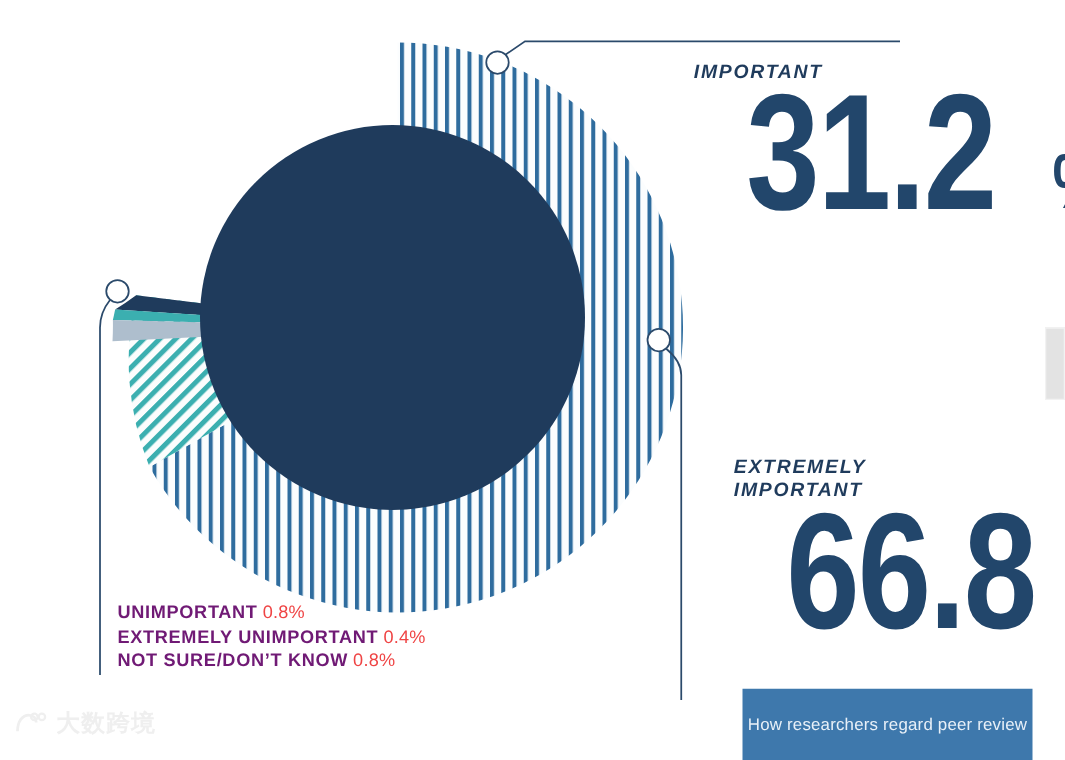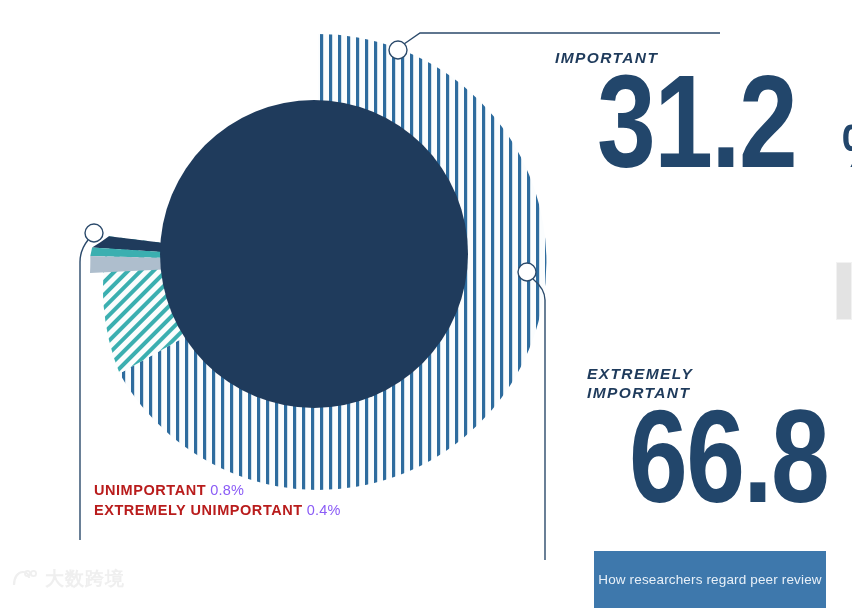--- a/index.html
+++ b/index.html
@@ -30,22 +30,22 @@
   }
   .bignum .digits{font-size:132px;transform:scaleX(0.80);transform-origin:left bottom;}
   .bignum .pct{font-size:62px;transform:scaleX(0.80) translateY(-6px);transform-origin:left bottom;margin-left:-4px;}
 
   #callout-important{left:555px;top:48px;}
   #callout-extremely{left:587px;top:364px;}
 
   
   .legend{position:absolute;left:94px;top:481px;}
   .legend-row{font-size:14.5px;line-height:19.5px;white-space:nowrap;}
-  .legend-row .nm{color:#b91c1c;font-weight:700;letter-spacing:0.55px;}
-  .legend-row .vl{color:#8b5cf6;font-weight:400;letter-spacing:0.2px;}
+  .legend-row .nm{color:#701a75;font-weight:700;letter-spacing:0.55px;}
+  .legend-row .vl{color:#ef4444;font-weight:400;letter-spacing:0.2px;}
 
   
   .caption-bar{
     position:absolute;left:594px;top:551px;width:232px;height:57px;
     background:#3e78ac;display:flex;align-items:center;justify-content:center;
   }
   .caption-bar span{color:#e8f0f8;font-size:13.5px;letter-spacing:0.15px;}
 
   
   .watermark{
@@ -129,20 +129,24 @@
 
   <div class="legend">
     <div class="legend-row">
       <span class="nm">UNIMPORTANT</span>
       <span class="vl">0.8%</span>
     </div>
     <div class="legend-row">
       <span class="nm">EXTREMELY UNIMPORTANT</span>
       <span class="vl">0.4%</span>
     </div>
+    <div class="legend-row">
+      <span class="nm">NOT SURE/DON’T KNOW</span>
+      <span class="vl">0.8%</span>
+    </div>
   </div>
 
   <div class="caption-bar">
     <span>How researchers regard peer review</span>
   </div>
 
   <div class="watermark">
     <svg class="wm-logo" viewBox="0 0 26 20">
       <path d="M2 16 C2 8 6 3 11 3 C15 3 17 6 17 9" fill="none" stroke="#e2e2e2" stroke-width="2.2"></path>
       <circle cx="15.5" cy="4.5" r="2.6" fill="none" stroke="#e2e2e2" stroke-width="1.8"></circle>

